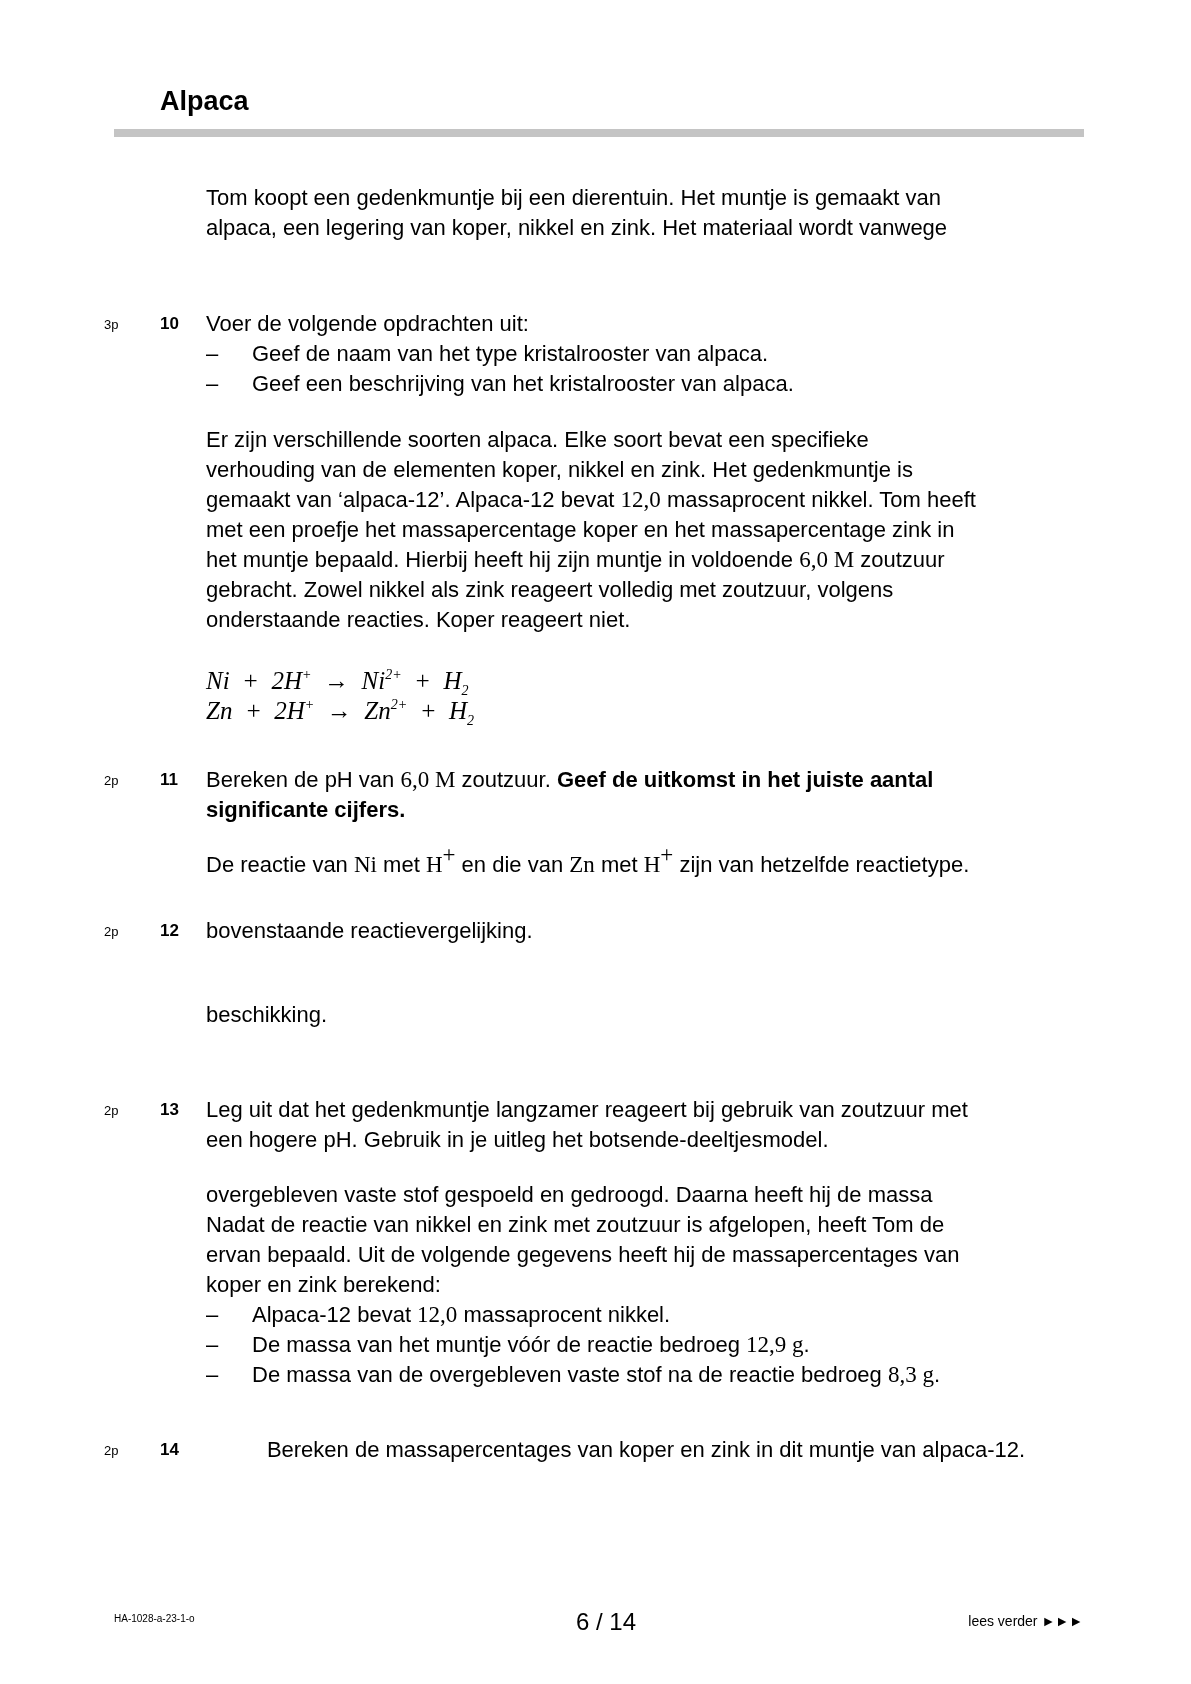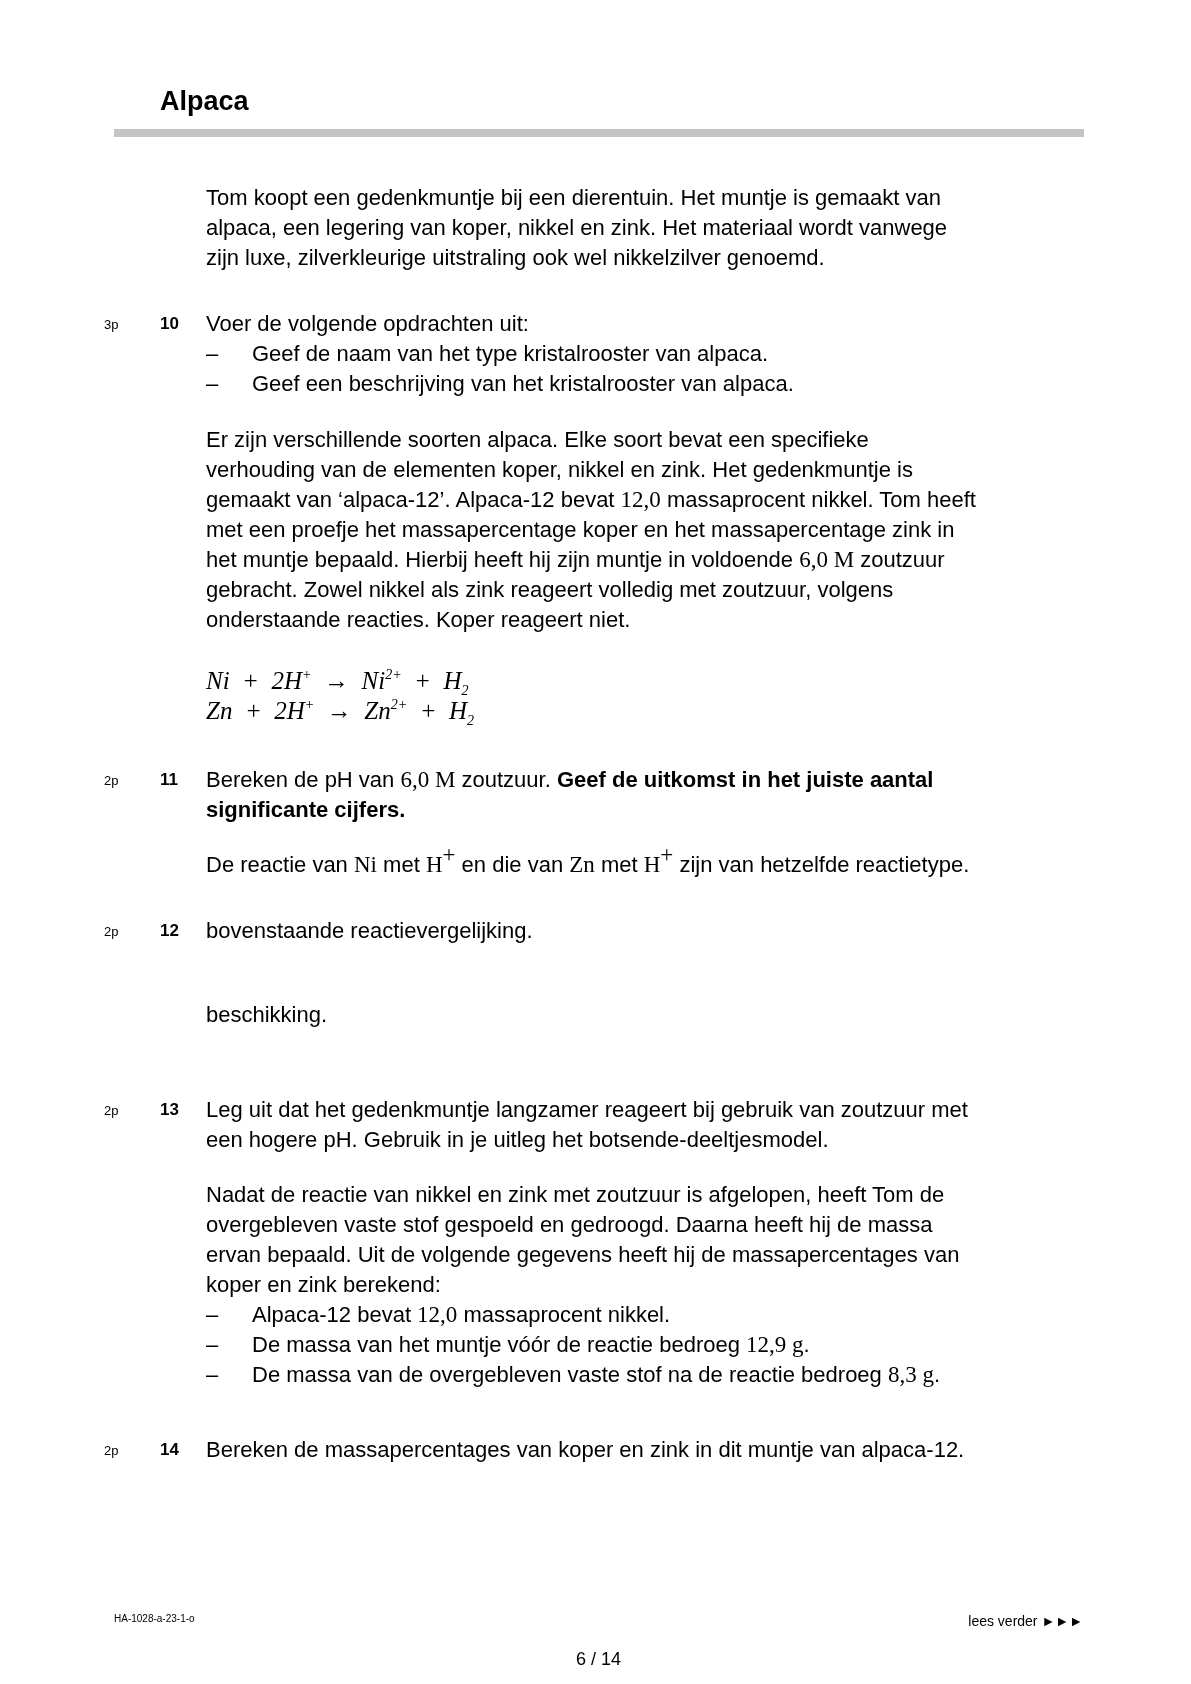--- a/index.html
+++ b/index.html
@@ -13,33 +13,32 @@
   .q { position: absolute; left: 206px; width: 880px; font-size: 22px; line-height: 30px; }
   .b { font-weight: bold; }
   .serif { font-family: "Liberation Serif", serif; font-size: 23px; }
   .li { position: relative; padding-left: 46px; }
   .li .dash { position: absolute; left: 0; }
   .eq { position: absolute; left: 206px; font-family: "Liberation Serif", serif; font-size: 25px; line-height: 30px; font-style: italic; }
   .eq .row { white-space: pre; }
   sup { font-size: 14px; vertical-align: 10px; line-height: 0; }
   sub { font-size: 14px; vertical-align: -6px; line-height: 0; }
   .footer-left { position: absolute; left: 114px; top: 1613px; font-size: 10px; }
-  .footer-mid { position: absolute; left: 576px; top: 1608px; font-size: 18px; margin-top: 41px; }
+  .footer-mid { position: absolute; left: 576px; top: 1608px; font-size: 24px; }
   .footer-right { position: absolute; right: 108px; top: 1613px; font-size: 14px; }
 </style>
 </head>
 <body>
 
 <div class="title">Alpaca</div>
 <div class="bar"></div>
 
 <div class="block" style="top:183px;">
   <div>Tom koopt een gedenkmuntje bij een dierentuin. Het muntje is gemaakt van</div>
   <div>alpaca, een legering van koper, nikkel en zink. Het materiaal wordt vanwege</div>
-  <div>zijn luxe, zilverkleurige uitstraling ook wel nikkelzilver genoemd.</div>
 </div>
 
 <div class="pts" style="top:317px;">3p</div>
 <div class="qn" style="top:314px;">10</div>
 <div class="q" style="top:309px;">
   <div>Voer de volgende opdrachten uit:</div>
   <div class="li"><span class="dash">–</span><span>Geef de naam van het type kristalrooster van alpaca.</span></div>
   <div class="li"><span class="dash">–</span><span>Geef een beschrijving van het kristalrooster van alpaca.</span></div>
 </div>
 
@@ -80,30 +79,30 @@
 </div>
 
 <div class="pts" style="top:1103px;">2p</div>
 <div class="qn" style="top:1100px;">13</div>
 <div class="q" style="top:1095px;">
   <div>Leg uit dat het gedenkmuntje langzamer reageert bij gebruik van zoutzuur met</div>
   <div>een hogere pH. Gebruik in je uitleg het botsende-deeltjesmodel.</div>
 </div>
 
 <div class="block" style="top:1180px;">
+  <div>overgebleven vaste stof gespoeld en gedroogd. Daarna heeft hij de massa</div>
   <div>Nadat de reactie van nikkel en zink met zoutzuur is afgelopen, heeft Tom de</div>
-  <div>overgebleven vaste stof gespoeld en gedroogd. Daarna heeft hij de massa</div>
   <div>ervan bepaald. Uit de volgende gegevens heeft hij de massapercentages van</div>
   <div>koper en zink berekend:</div>
   <div class="li"><span class="dash">–</span><span>Alpaca-12 bevat </span><span class="serif">12,0</span><span> massaprocent nikkel.</span></div>
   <div class="li"><span class="dash">–</span><span>De massa van het muntje vóór de reactie bedroeg </span><span class="serif">12,9 g</span><span>.</span></div>
   <div class="li"><span class="dash">–</span><span>De massa van de overgebleven vaste stof na de reactie bedroeg </span><span class="serif">8,3 g</span><span>.</span></div>
 </div>
 
 <div class="pts" style="top:1443px;">2p</div>
 <div class="qn" style="top:1440px;">14</div>
-<div class="q" style="top:1435px;">
+<div class="q" style="top:1435px;text-align:center;">
   <div>Bereken de massapercentages van koper en zink in dit muntje van alpaca-12.</div>
 </div>
 
 <div class="footer-left">HA-1028-a-23-1-o</div>
 <div class="footer-mid">6 / 14</div>
 <div class="footer-right">lees verder ►►►</div>
 
 </body></html>

